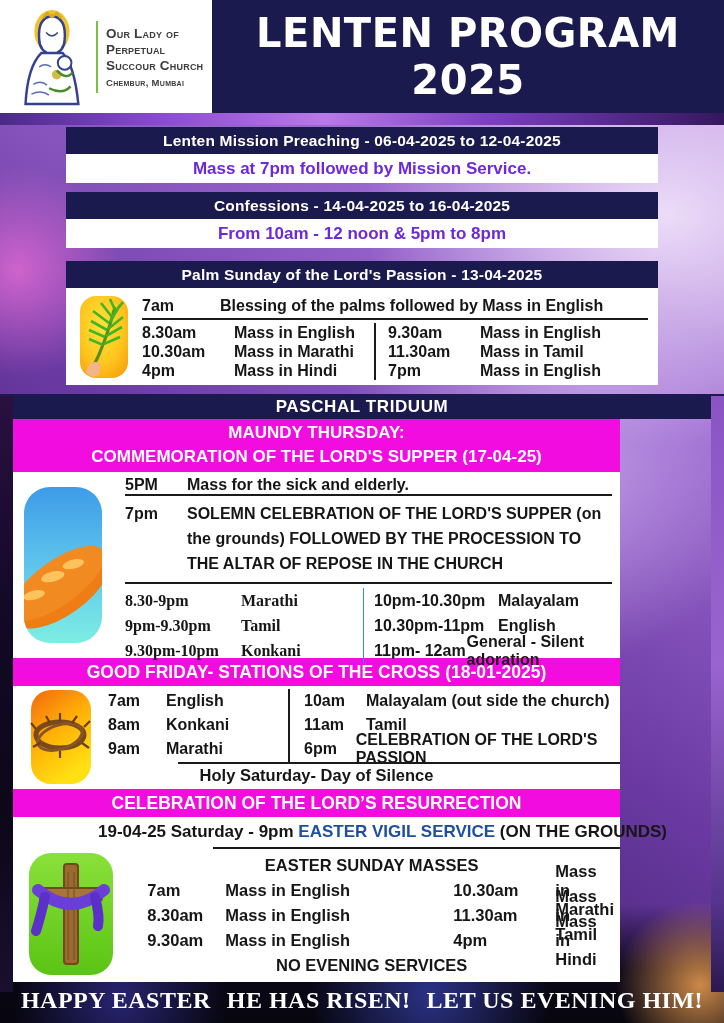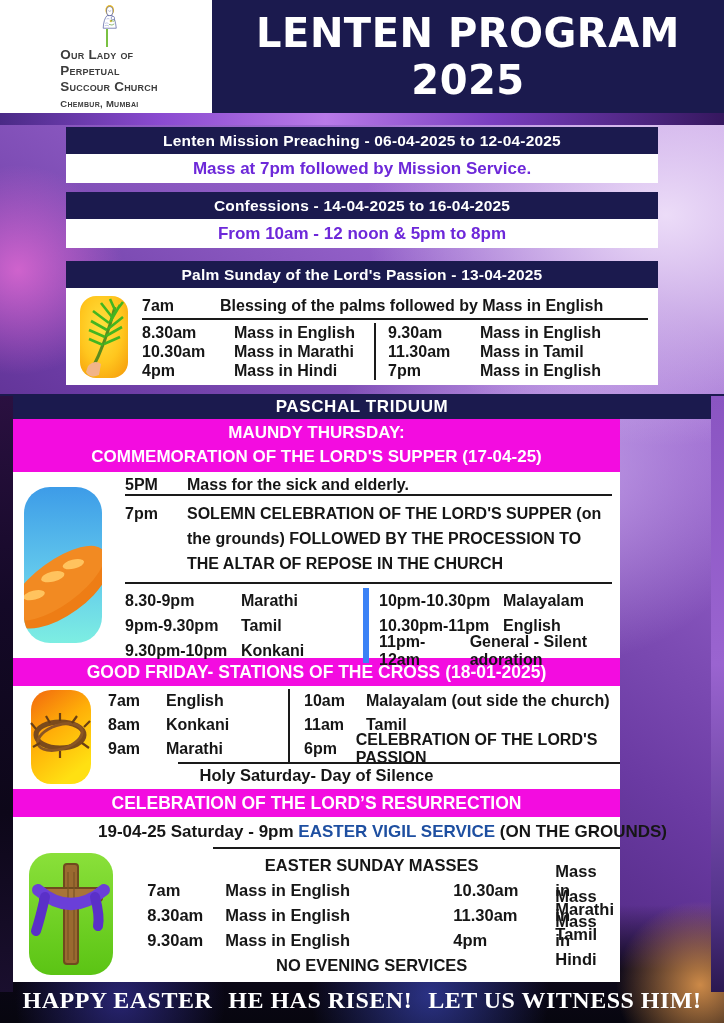--- a/index.html
+++ b/index.html
@@ -16,21 +16,21 @@
       radial-gradient(ellipse 320px 280px at 76% 46%, rgba(206,172,240,.85), rgba(206,172,240,0) 70%),
       linear-gradient(215deg, #c9a2e8 0%, #9a67cf 28%, #6a3aa2 55%, #3a1b66 82%, #201040 100%);
   }
   .edge-left  { position:absolute; left:0;  top:396px; width:13px; height:596px;
                 background:linear-gradient(to bottom,#2a1040,#140927 35%, #0d0719 70%, #1a0f2e); }
   .edge-right { position:absolute; right:0; top:396px; width:13px; height:596px;
                 background:linear-gradient(to bottom,#8a55c2,#9a64d0 45%, #55348c 85%, #2a1850); }
 
   
   .header { position:relative; display:flex; height:113px; }
-  .logo-box { width:212px; background:#fff; display:flex; align-items:center; padding:4px 0 4px 6px; box-sizing:border-box;flex-direction:column; }
+  .logo-box { width:212px; background:#fff; display:flex; align-items:center; padding:4px 0 4px 6px; box-sizing:border-box; }
   .logo-divider { width:2px; height:72px; background:#7ac142; margin:0 8px 0 4px; }
   .church-text { color:#3c3c3c; }
   .church-name div { font-size:13.5px; font-weight:600; font-variant:small-caps; line-height:16px; letter-spacing:.2px; }
   .church-loc { font-size:9.5px; font-weight:700; font-variant:small-caps; margin-top:3px; letter-spacing:.3px; }
   .title-box { flex:1; background:#1b1a4e; color:#fff; display:flex; flex-direction:column; justify-content:center; align-items:center;
                font-family:"DejaVu Sans", sans-serif; font-weight:bold; font-size:40px; line-height:47px; letter-spacing:.5px; }
   .header-strip { height:12px;
     background:linear-gradient(90deg,#4a2a86,#8a4ad0 22%,#b87ae8 45%,#7a3fc0 68%,#35175e); }
 
   
@@ -64,21 +64,21 @@
   .wsec { background:#fff; color:#161616; }
   .maundy { display:flex; height:186px;justify-content:center; }
   .icon-col-m { width:100px; display:flex; align-items:center; justify-content:center; }
   .m-content { flex:1; padding:4px 8px 4px 12px; display:flex; flex-direction:column; font-weight:bold; font-size:16px; }
   .mrow1 { display:flex; align-items:center; height:28px; border-bottom:2px solid #1a1a1a; }
   .mrow1 .mt { width:62px; }
   .mrow2 { display:flex; padding:5px 0 6px; border-bottom:2px solid #1a1a1a; }
   .mrow2 .mt { width:62px; line-height:25px; }
   .mrow2 .md { flex:1; max-width:488px; line-height:25px; }
   .ador { flex:1; display:flex; padding-top:4px; }
-  .acol-l { width:238px; border-right:6px solid #3b82f6; }
+  .acol-l { width:238px; border-right:1px solid #3b82f6;font-family:Liberation Serif, serif; }
   .acol-r { flex:1; padding-left:10px; }
   .arow { display:flex; align-items:center; height:25px; }
   .acol-l .at { width:116px; }
   .acol-r .at { width:124px; }
 
   .gf-wrap { background:#fff; color:#161616; }
   .gf-flex { display:flex; height:76px; }
   .icon-col-g { width:95px; display:flex; justify-content:center; align-items:flex-start; }
   .icon-col-g svg { margin-top:3px; position:relative; z-index:2; }
   .g-content { flex:1; display:flex; font-weight:bold; font-size:16px; padding-top:3px; }
@@ -382,15 +382,15 @@
           </div>
           <div class="es-note">NO EVENING SERVICES</div>
         </div>
       </div>
     </div>
   </section>
 
   <footer class="footer">
     <span>HAPPY EASTER</span>
     <span>HE HAS RISEN!</span>
-    <span>LET US WITNESS HIM!</span>
+    <span>LET US EVENING HIM!</span>
   </footer>
 </div>
 
 </body></html>

